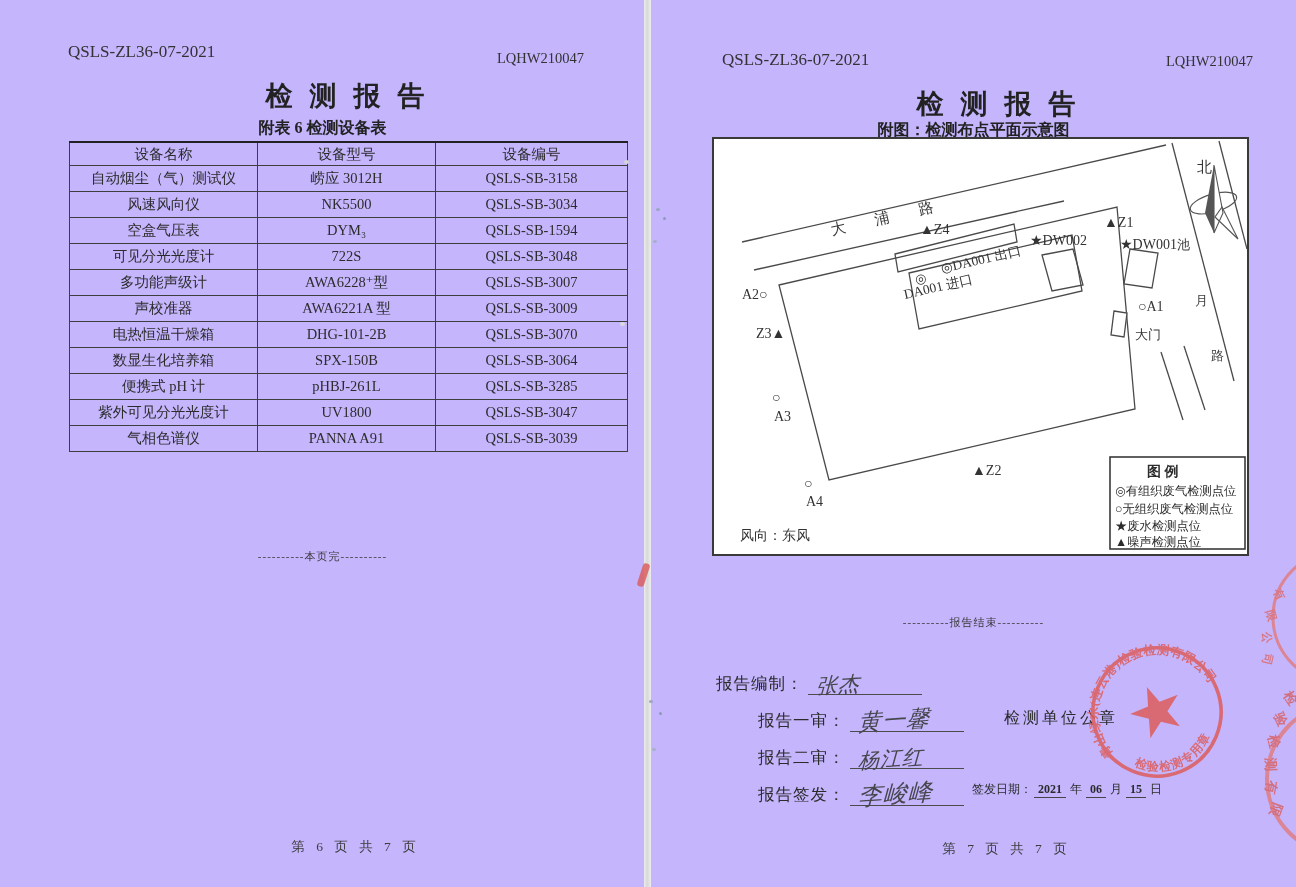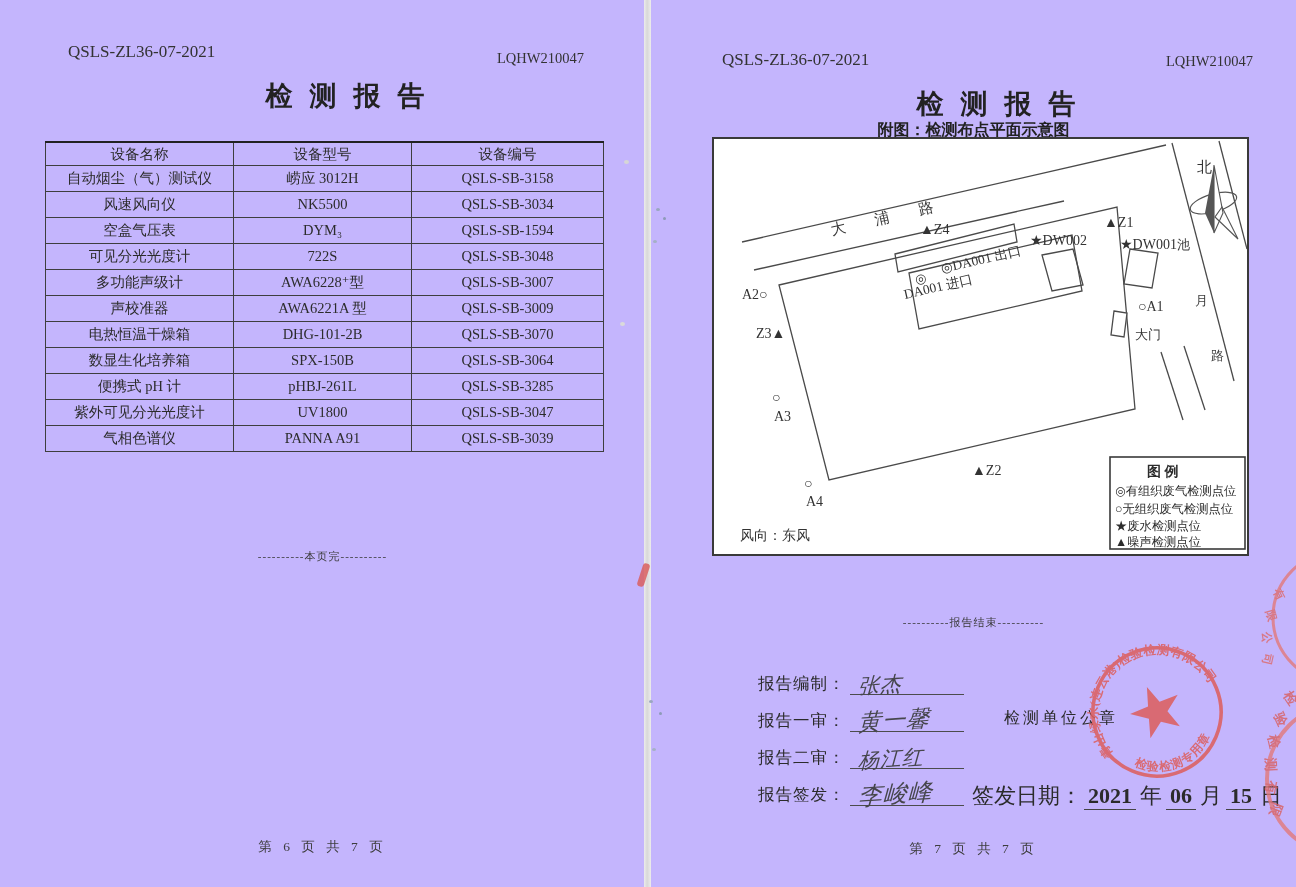--- a/index.html
+++ b/index.html
@@ -10,47 +10,48 @@
   .doccode{font-size:17px;color:#333;}
   .repno{font-size:14.5px;color:#333;}
   .bigtitle{font-size:27px;font-weight:bold;letter-spacing:17px;color:#222;text-align:center;padding-left:31px;}
   .subtitle{font-size:16px;font-weight:bold;color:#222;text-align:center;}
   .subtitle .ul{border-bottom:1.5px solid #2c2c2c;padding-bottom:2px;display:inline-block;}
   
   table.equip{border-collapse:collapse;table-layout:fixed;width:558px;font-size:14.5px;color:#2c2c2c;}
   table.equip td,table.equip th{border:1px solid #3e3e3e;text-align:center;font-weight:normal;
       height:25px;padding:0 2px;overflow:hidden;white-space:nowrap;}
   table.equip tr.head th{height:22px;}
-  table.equip{border-top:2.5px solid #222;}
+  table.equip{border-top:2.5px solid #222;margin-left:24px;}
   .endnote{font-size:11px;color:#3a3a3a;text-align:center;letter-spacing:1px;margin-top:35px;}
-  .pgfoot{font-size:13.5px;color:#3d3d3d;letter-spacing:4px;}
+  .pgfoot{font-size:13.5px;color:#3d3d3d;letter-spacing:4px;padding-left:33px;}
   
   .frame{border:2px solid #3a3a3a;background:#fff;}
   
   .gutter{left:644px;top:0;width:7px;height:887px;background:linear-gradient(to right,#ececec,#d8d8d8 45%,#ececec);}
   .speck{border-radius:50%;}
   
   .sigrow{display:flex;align-items:flex-end;font-size:16.5px;color:#2b2b2b;letter-spacing:1px;}
   .sigline{display:inline-block;width:114px;border-bottom:1.5px solid #4c4c4c;height:26px;position:relative;margin-left:4px;}
   .hand{position:absolute;left:8px;bottom:-5px;font-size:21px;color:#46464c;font-style:italic;
         transform:rotate(-4deg) skewX(-6deg);white-space:nowrap;}
   .sealcap{font-size:16px;letter-spacing:3px;color:#2b2b2b;}
-  .daterow{font-size:22px;color:#2b2b2b;display:flex;align-items:baseline;}
+  .daterow{font-size:12px;color:#2b2b2b;display:flex;align-items:baseline;}
   .dateval{font-weight:bold;border-bottom:1.5px solid #444;padding:0 4px;margin:0 2px;}
   .dateunit{margin:0 2px;}
   svg text{font-family:"Liberation Serif","DejaVu Serif",serif;}
 </style>
 </head>
 <body>
 
 <div class="canvas">
 
   <div class="abs doccode" style="left:68px;top:42px;">QSLS-ZL36-07-2021</div>
   <div class="abs repno" style="left:497px;top:50px;">LQHW210047</div>
   <div class="abs bigtitle" style="left:0;top:78px;width:645px;">检测报告</div>
+  <div class="abs subtitle" style="left:0;top:118px;width:645px;">附表 6  检测设备表</div>
 
   <table class="equip abs" style="left:45px;top:141px;">
     <colgroup>
         <col style="width:188px">
         <col style="width:178px">
         <col style="width:192px">
       </colgroup>
     <tbody>
         <tr class="head">
       <th>设备名称</th>
@@ -196,21 +197,21 @@
       <text x="401" y="391" font-size="12.3" fill="#2c2c2c">★废水检测点位</text>
       <text x="401" y="407" font-size="12.3" fill="#2c2c2c">▲噪声检测点位</text>
     </g>
 
     <text x="26" y="401" font-size="14" fill="#333">风向：东风</text>
   </svg>
   </div>
 
   <div class="abs endnote" style="left:651px;top:580px;width:645px;">----------报告结束----------</div>
 
-  <div class="abs sigrow" style="left:758px;top:668px;">
+  <div class="abs sigrow" style="left:716px;top:668px;">
     <span>报告编制：</span>
     <span class="sigline">
         <span class="hand">张杰</span>
       </span>
   </div>
   <div class="abs sigrow" style="left:758px;top:705px;">
     <span>报告一审：</span>
     <span class="sigline">
         <span class="hand" style="font-size:23px;">黄一馨</span>
       </span>

